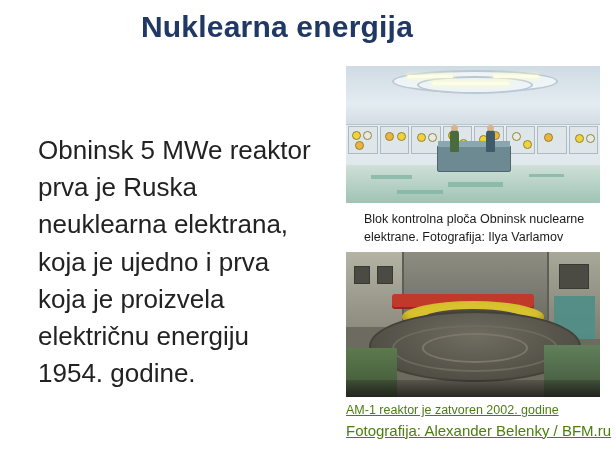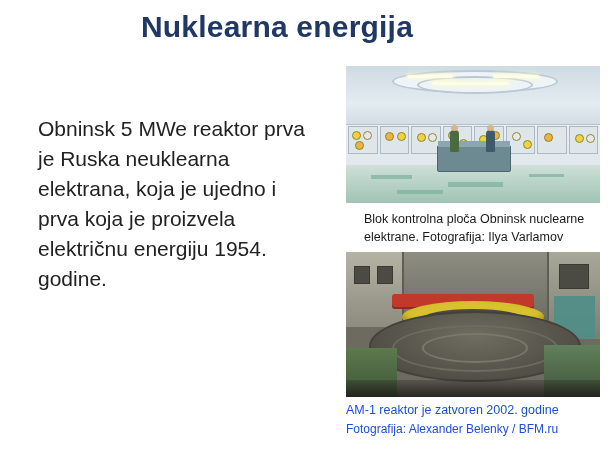--- a/index.html
+++ b/index.html
@@ -28,23 +28,23 @@
     width: 554px;
     text-align: center;
     font-size: 30px;
     font-weight: bold;
     color: #1f3864;
     letter-spacing: 0.2px;
   }
   .body-text {
     position: absolute;
     left: 38px;
-    top: 114px;
+    top: 132px;
     width: 280px;
-    font-size: 21px;
+    font-size: 26px;
     line-height: 1.43;
     color: #222222;
   }
   
   .photo-top {
     position: absolute;
     left: 346px;
     top: 66px;
     width: 254px;
     height: 137px;
@@ -264,25 +264,26 @@
     background: linear-gradient(180deg, rgba(40,38,33,0.3) 0%, rgba(30,28,24,0.85) 100%);
   }
   
   .caption-bottom {
     position: absolute;
     left: 346px;
     top: 401px;
     width: 266px;
     font-size: 12.5px;
     line-height: 1.5;
-    color: #1d4ed8;
+    color: #4d7c0f;
+    text-decoration: underline;
   }
   .caption-bottom .line2 {
     display: block;
-    font-size: 12px;
+    font-size: 15px;
   }
 </style>
 </head>
 <body>
 
 <div class="slide">
 
   <div class="slide-title">Nuklearna energija</div>
 
   <div class="body-text">Obninsk 5 MWe reaktor prva je Ruska neuklearna elektrana, koja je ujedno i prva koja je proizvela električnu energiju 1954. godine.</div>

